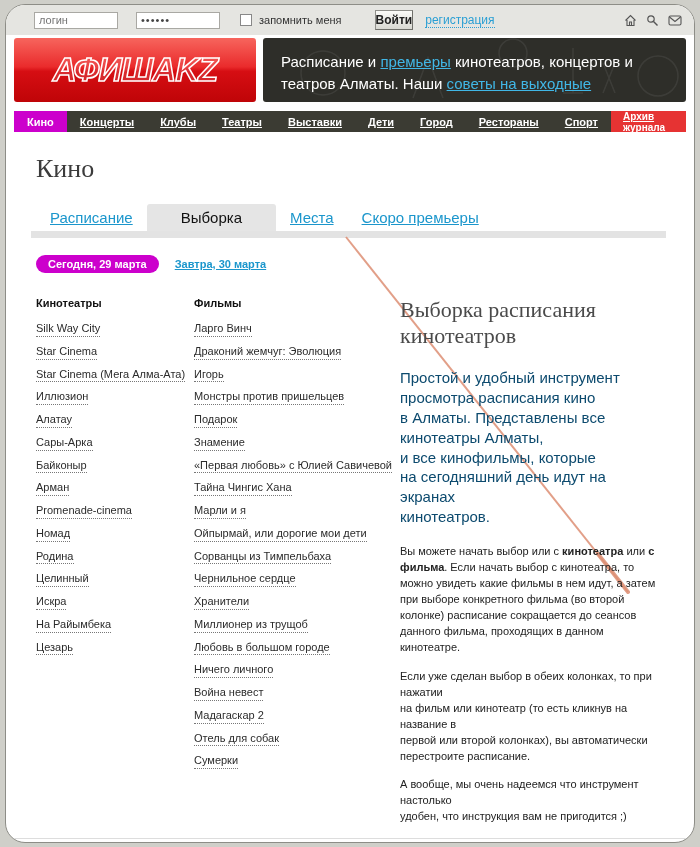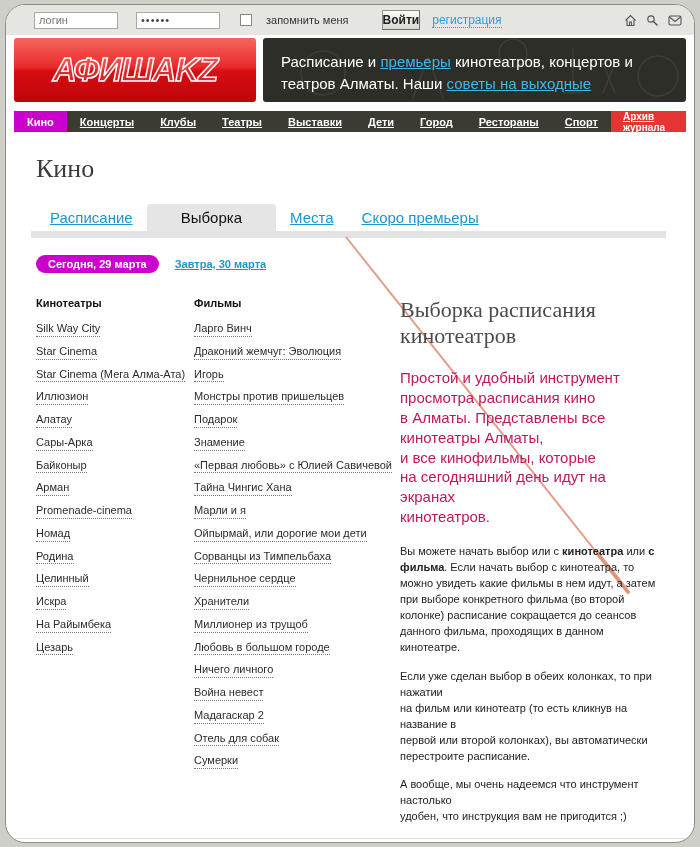--- a/index.html
+++ b/index.html
@@ -17,21 +17,21 @@
   .topbar{
     height:30px;flex:0 0 30px;background:#e5e5e1;
     display:flex;align-items:center;padding:0 12px 0 28px;
   }
   .topbar input{
     width:84px;height:17px;box-sizing:border-box;border:1px solid #a9a8a3;
     font-size:11px;padding:1px 4px;color:#8c8c88;background:#fff;
     font-family:inherit;
   }
   .topbar input.pwd{margin-left:18px;color:#444;letter-spacing:1px;}
-  .remember{display:flex;align-items:center;gap:14px;margin-left:20px;font-size:11px;color:#333;}
+  .remember{display:flex;align-items:center;gap:7px;margin-left:20px;font-size:11px;color:#333;}
   .cb{width:10px;height:10px;border:1px solid #888;background:#fff;display:inline-block;}
   .login-btn{
     margin-left:33px;font-size:12px;font-weight:bold;color:#222;cursor:pointer;
     background:linear-gradient(#fbfbf8,#d8d8d2);border:1px solid #8f8f8a;
     border-right-color:#6f6f6a;border-bottom-color:#6f6f6a;padding:2px 0;
     font-family:Liberation Sans, sans-serif;
   }
   .register{margin-left:12px;font-size:12px;color:#2a9fd4;text-decoration:none;border-bottom:1px dotted #2a9fd4;cursor:pointer;}
   .topbar-icons{margin-left:auto;display:flex;gap:9px;align-items:center;}
   .topbar-icons svg{display:block;cursor:pointer;}
@@ -94,21 +94,21 @@
   .list-header{font-size:11px;font-weight:bold;color:#111;margin:0 0 13px;}
   .link-list{display:flex;flex-direction:column;align-items:flex-start;gap:8px;}
   .cinema-link,.film-link{
     font-size:11px;color:#2b2b2b;text-decoration:none;
     border-bottom:1px dotted #777;line-height:1.25;cursor:pointer;
   }
   .desc-heading{
     font-family:"Liberation Serif","DejaVu Serif",serif;font-weight:normal;
     font-size:22px;color:#4a4a4a;line-height:1.2;margin:0 0 18px;max-width:240px;
   }
-  .desc-lead{font-size:15px;color:#be185d;line-height:1.33;white-space:pre-line;margin:0 0 17px;}
+  .desc-lead{font-size:15px;color:#0c4a6e;line-height:1.33;white-space:pre-line;margin:0 0 17px;}
   .desc-para{font-size:11px;color:#222;line-height:1.45;margin:0 0 13px;max-width:312px;}
   .desc-para.pre{white-space:pre-line;}
   .stroke-svg{position:absolute;left:0;top:0;pointer-events:none;z-index:0;}
   
   .footer{
     flex:0 0 76px;border-top:1px solid #ddd;box-sizing:border-box;
     padding:12px 30px 0;display:flex;font-size:10px;color:#444;
   }
 </style>
 </head>

